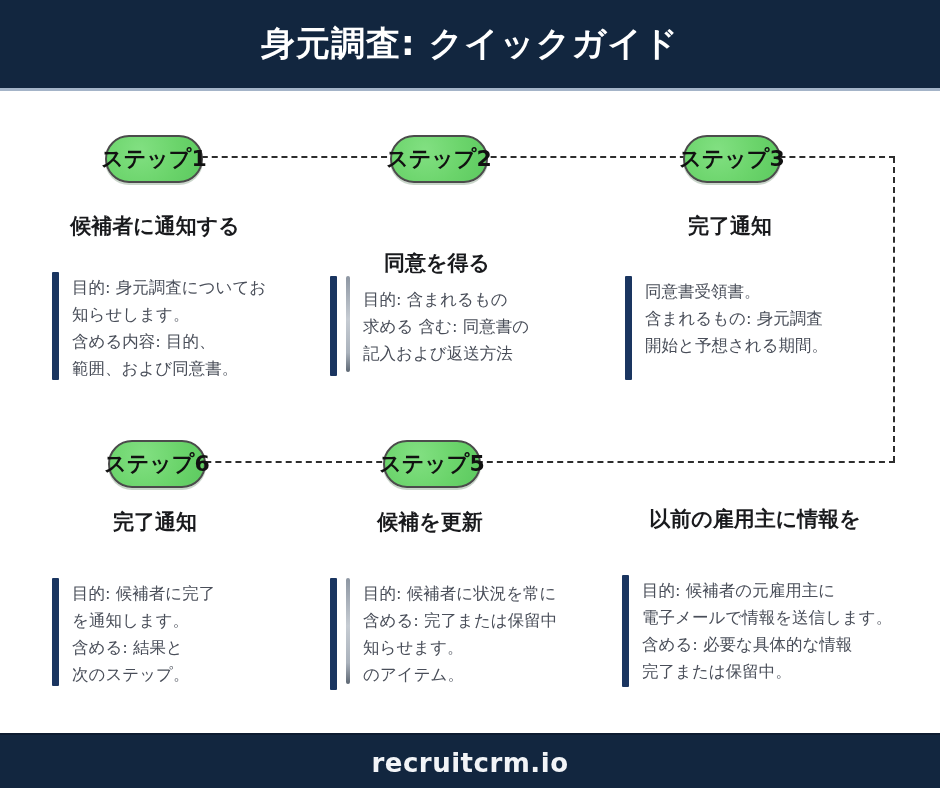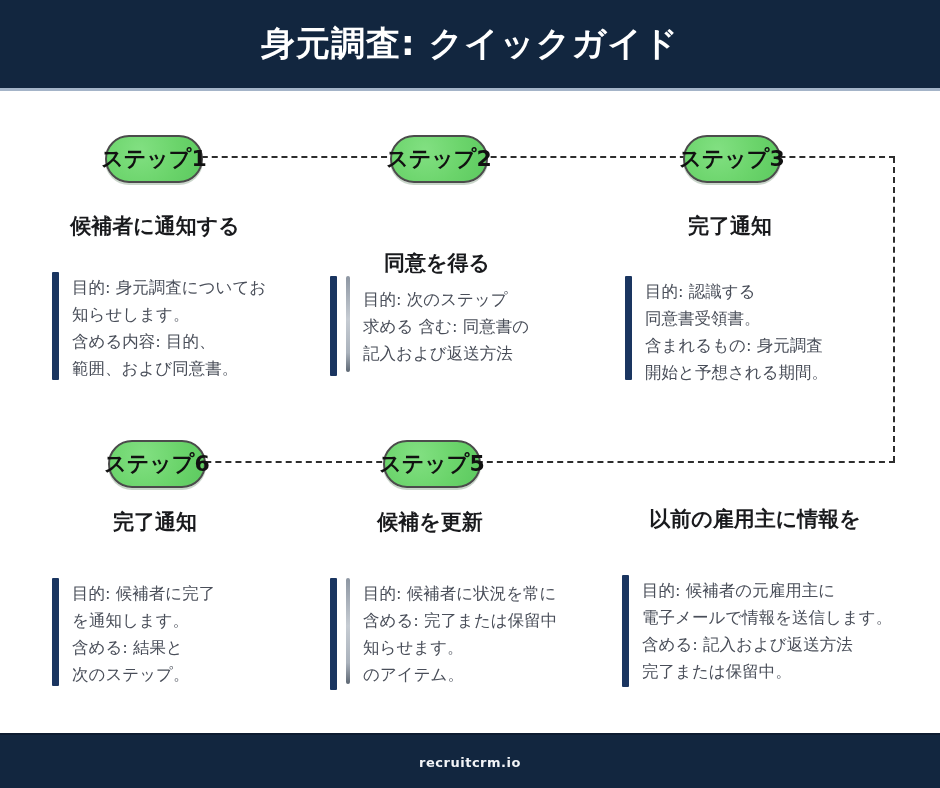--- a/index.html
+++ b/index.html
@@ -17,21 +17,21 @@
     display:flex;align-items:center;justify-content:center;
   }
   .header-title{
     color:#ffffff;font-size:34px;font-weight:bold;letter-spacing:1px;
   }
   .footer-band{
     position:absolute;left:0;top:733px;width:940px;height:55px;
     background:#12263F;border-top:2px solid #0d1c30;
     display:flex;align-items:center;justify-content:center;
   }
-  .footer-brand{color:#f2f4f7;font-size:13px;font-weight:bold;letter-spacing:.5px;}
+  .footer-brand{color:#f2f4f7;font-size:26px;font-weight:bold;letter-spacing:.5px;}
 
   
   .connector{position:absolute;z-index:1;}
   .conn-h{border-top:2px dashed #2d2d2d;height:0;}
   .conn-v{border-left:2px dashed #2d2d2d;width:0;}
 
   
   .badge{
     position:absolute;z-index:2;width:94px;height:44px;
     background:radial-gradient(circle at 35% 30%, #82e082 0%, #6bd46b 55%, #5cc95f 100%);
@@ -99,30 +99,29 @@
       <div class="body-line">知らせします。</div>
       <div class="body-line">含める内容: 目的、</div>
       <div class="body-line">範囲、および同意書。</div>
     </div>
   </div>
 
   <div class="body-block" style="left:330px;top:276px;">
     <div class="accent-bar" style="height:100px;"></div>
     <div class="ghost-bar" style="height:96px;"></div>
     <div class="body-lines" style="padding-top:10px;">
-      <div class="body-line">目的:  次のステップ</div>
+      <div class="body-line">目的:  含まれるもの</div>
       <div class="body-line">求める 含む:  同意書の</div>
       <div class="body-line">記入および返送方法</div>
     </div>
   </div>
 
   <div class="body-block" style="left:625px;top:276px;">
     <div class="accent-bar" style="height:104px;"></div>
     <div class="body-lines">
-      <div class="body-line">目的: 認識する</div>
       <div class="body-line">同意書受領書。</div>
       <div class="body-line">含まれるもの: 身元調査</div>
       <div class="body-line">開始と予想される期間。</div>
     </div>
   </div>
 
   <div class="badge" style="left:108px;top:440px;">
     <span class="badge-label">ステップ6</span>
   </div>
   <div class="badge" style="left:383px;top:440px;">
@@ -158,21 +157,21 @@
       <div class="body-line">知らせます。</div>
       <div class="body-line">のアイテム。</div>
     </div>
   </div>
 
   <div class="body-block" style="left:622px;top:575px;">
     <div class="accent-bar" style="height:112px;"></div>
     <div class="body-lines">
       <div class="body-line">目的: 候補者の元雇用主に</div>
       <div class="body-line">電子メールで情報を送信します。</div>
-      <div class="body-line">含める: 記入および返送方法</div>
+      <div class="body-line">含める: 必要な具体的な情報</div>
       <div class="body-line">完了または保留中。</div>
     </div>
   </div>
 
   <div class="footer-band">
     <div class="footer-brand">recruitcrm.io</div>
   </div>
 
 </div>
 

